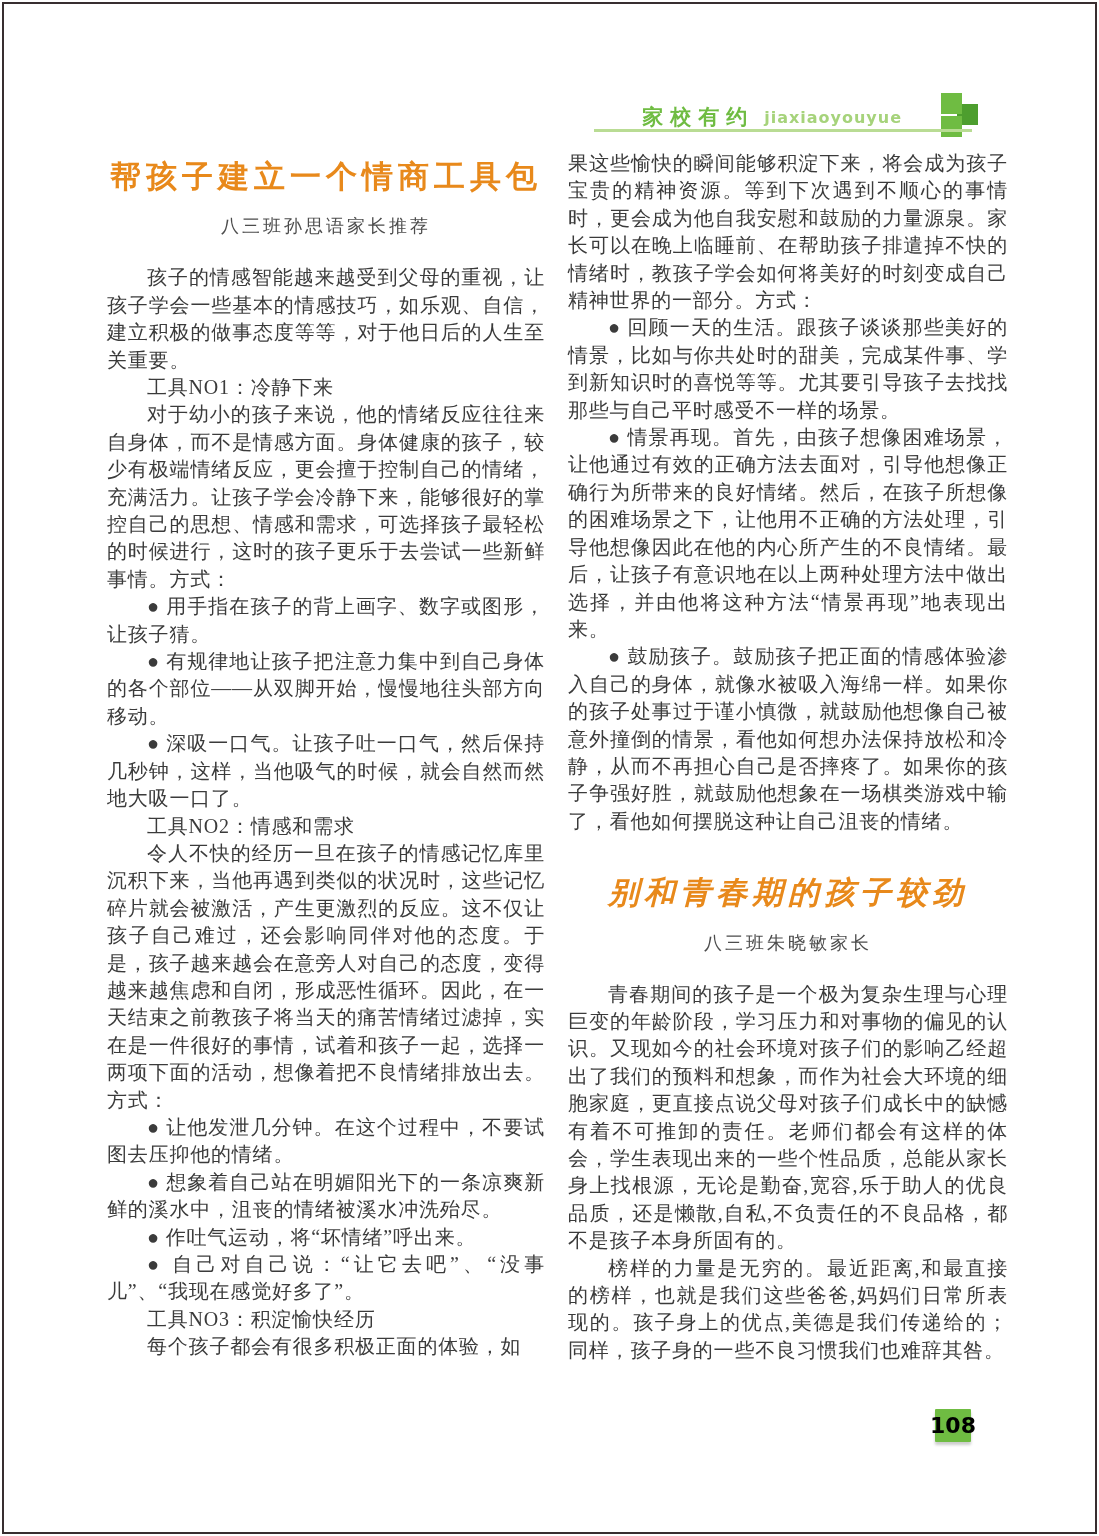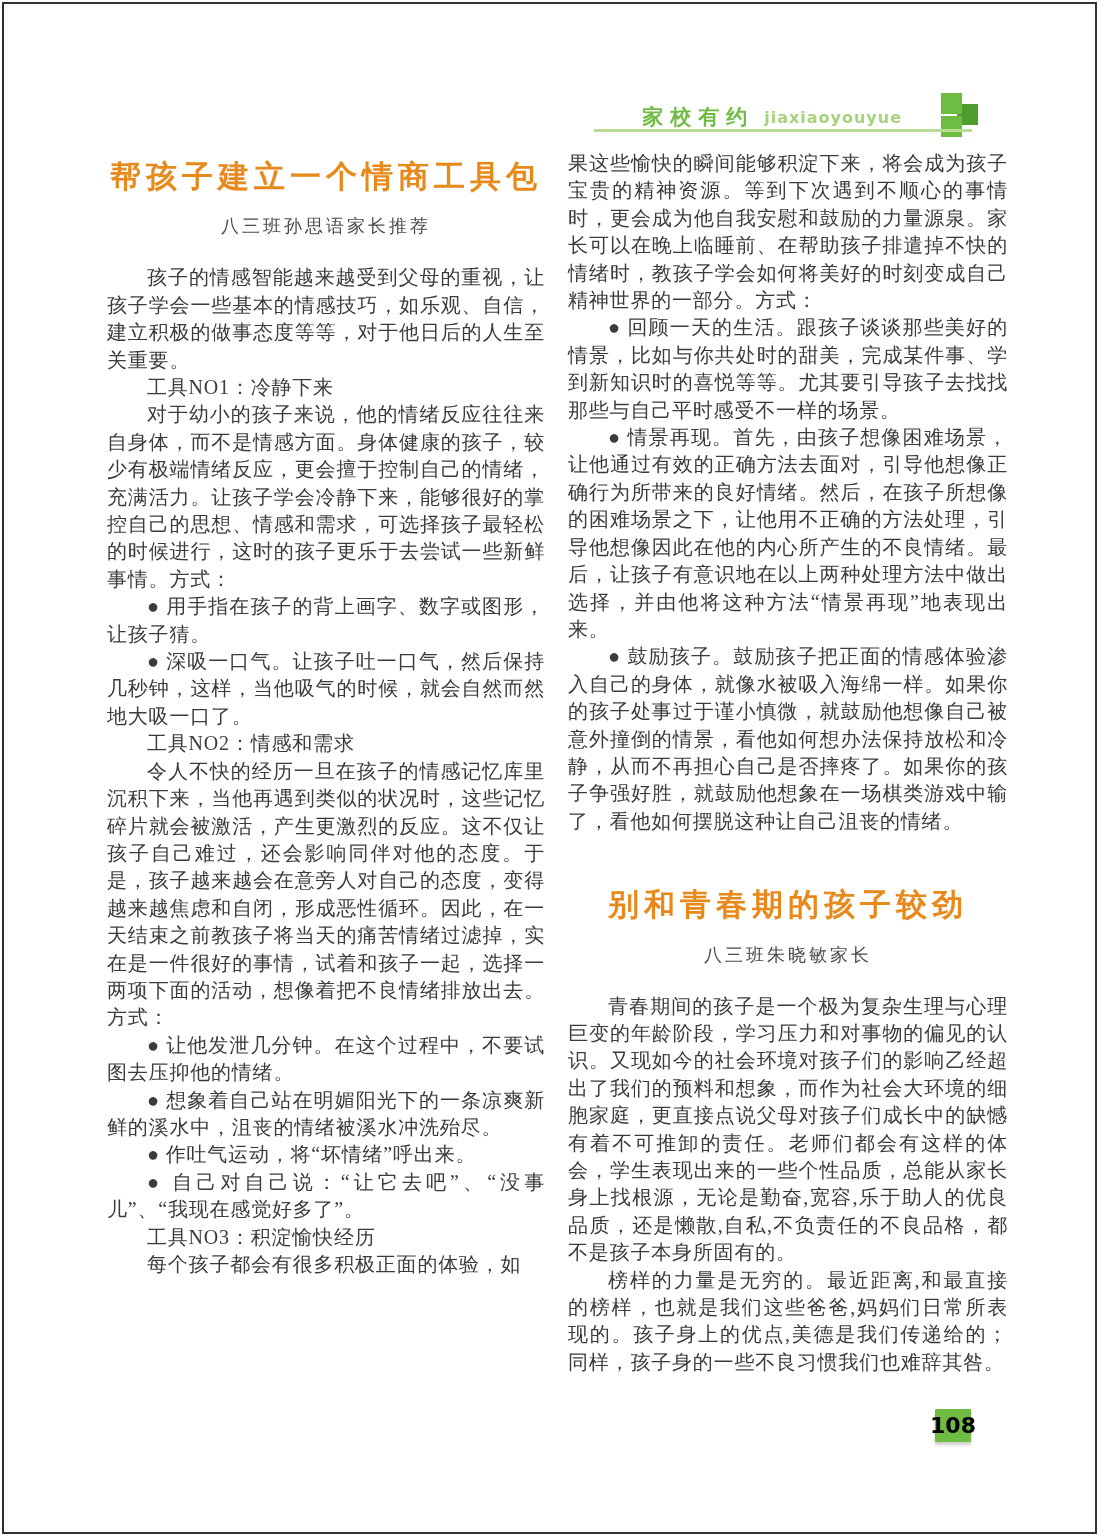--- a/index.html
+++ b/index.html
@@ -33,21 +33,21 @@
 
   
   .col{position:absolute;}
   .col-left{left:107px;top:155px;width:438px;}
   .col-right{left:568px;top:150px;width:440px;}
 
   .art-title{
     margin:0 0 16px 0;font-size:31px;font-weight:bold;line-height:1.4;
     color:var(--orange);text-align:center;letter-spacing:5px;
   }
-  .art2-title{margin-top:48px;}
+  .art2-title{margin-top:36px;font-style:italic;}
   .byline{
     margin:0 0 26px 0;font-size:18px;color:#4c4c4c;text-align:center;letter-spacing:3px;
   }
   .body p{
     margin:0;font-size:20px;line-height:27.4px;color:var(--ink);
     text-align:justify;text-indent:2em;letter-spacing:0.8px;
   }
   .body p.no-indent{text-indent:0;}
 
   
@@ -78,20 +78,21 @@
 
   <section class="col col-left">
     <h1 class="art-title">帮孩子建立一个情商工具包</h1>
     <div class="byline">八三班孙思语家长推荐</div>
     <div class="body">
 
     <p class="t">孩子的情感智能越来越受到父母的重视，让孩子学会一些基本的情感技巧，如乐观、自信，建立积极的做事态度等等，对于他日后的人生至关重要。</p>
         <p class="t">工具NO1：冷静下来</p>
         <p class="t">对于幼小的孩子来说，他的情绪反应往往来自身体，而不是情感方面。身体健康的孩子，较少有极端情绪反应，更会擅于控制自己的情绪，充满活力。让孩子学会冷静下来，能够很好的掌控自己的思想、情感和需求，可选择孩子最轻松的时候进行，这时的孩子更乐于去尝试一些新鲜事情。方式：</p>
         <p class="t">● 用手指在孩子的背上画字、数字或图形，让孩子猜。</p>
+        <p class="t">● 有规律地让孩子把注意力集中到自己身体的各个部位——从双脚开始，慢慢地往头部方向移动。</p>
         <p class="t">● 深吸一口气。让孩子吐一口气，然后保持几秒钟，这样，当他吸气的时候，就会自然而然地大吸一口了。</p>
         <p class="t">工具NO2：情感和需求</p>
         <p class="t">令人不快的经历一旦在孩子的情感记忆库里沉积下来，当他再遇到类似的状况时，这些记忆碎片就会被激活，产生更激烈的反应。这不仅让孩子自己难过，还会影响同伴对他的态度。于是，孩子越来越会在意旁人对自己的态度，变得越来越焦虑和自闭，形成恶性循环。因此，在一天结束之前教孩子将当天的痛苦情绪过滤掉，实在是一件很好的事情，试着和孩子一起，选择一两项下面的活动，想像着把不良情绪排放出去。方式：</p>
         <p class="t">● 让他发泄几分钟。在这个过程中，不要试图去压抑他的情绪。</p>
         <p class="t">● 想象着自己站在明媚阳光下的一条凉爽新鲜的溪水中，沮丧的情绪被溪水冲洗殆尽。</p>
         <p class="t">● 作吐气运动，将“坏情绪”呼出来。</p>
         <p class="t">● 自己对自己说：“让它去吧”、“没事儿”、“我现在感觉好多了”。</p>
         <p class="t">工具NO3：积淀愉快经历</p>
         <p class="t">每个孩子都会有很多积极正面的体验，如</p>
       </div>

